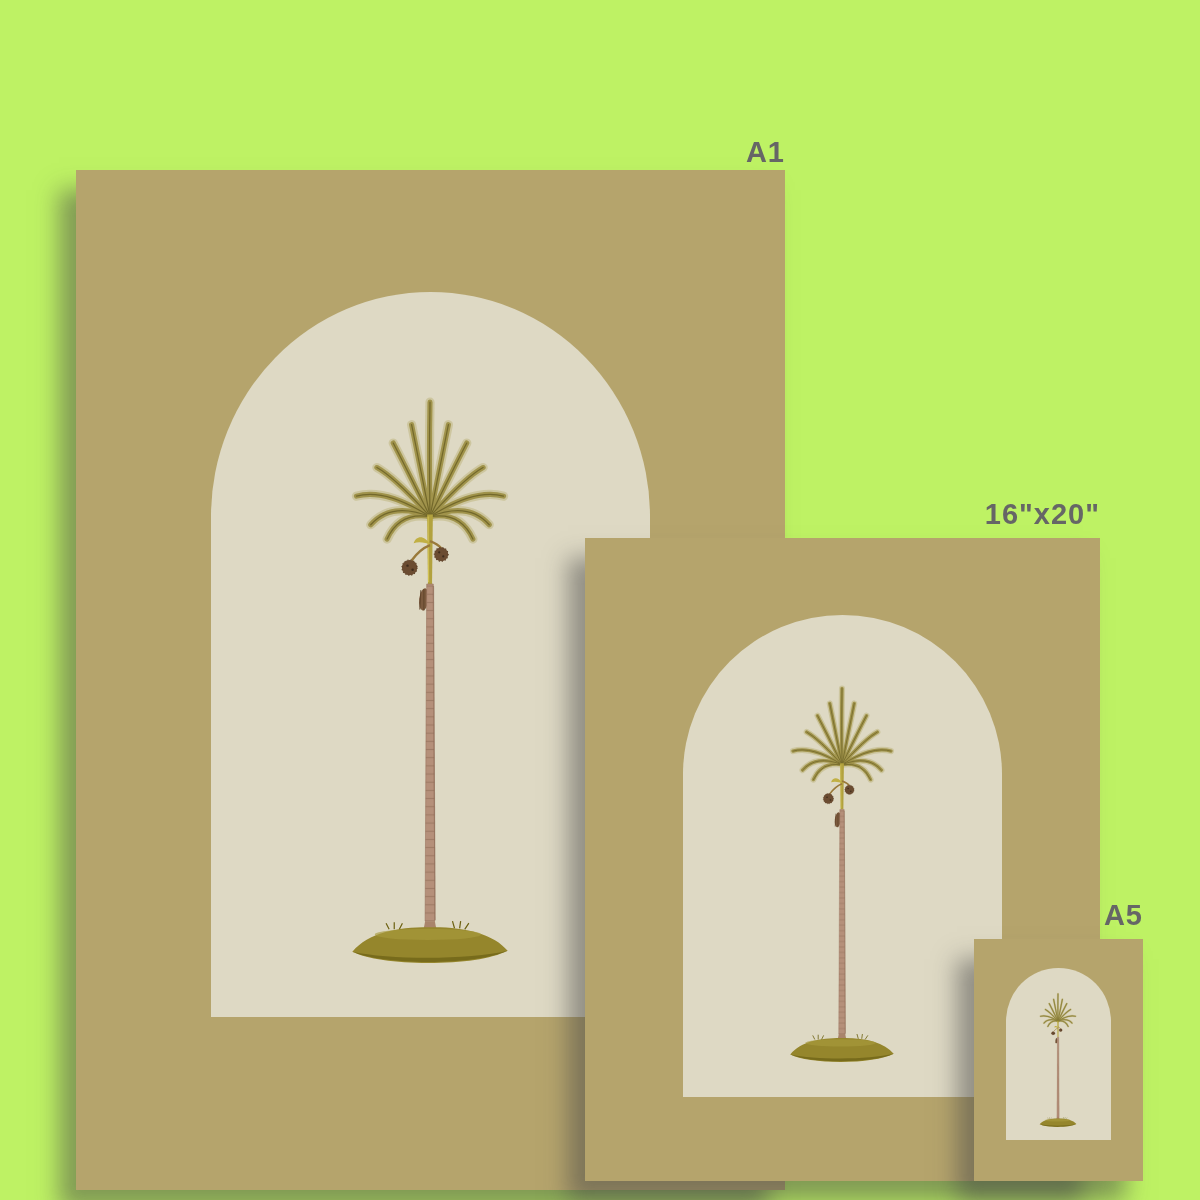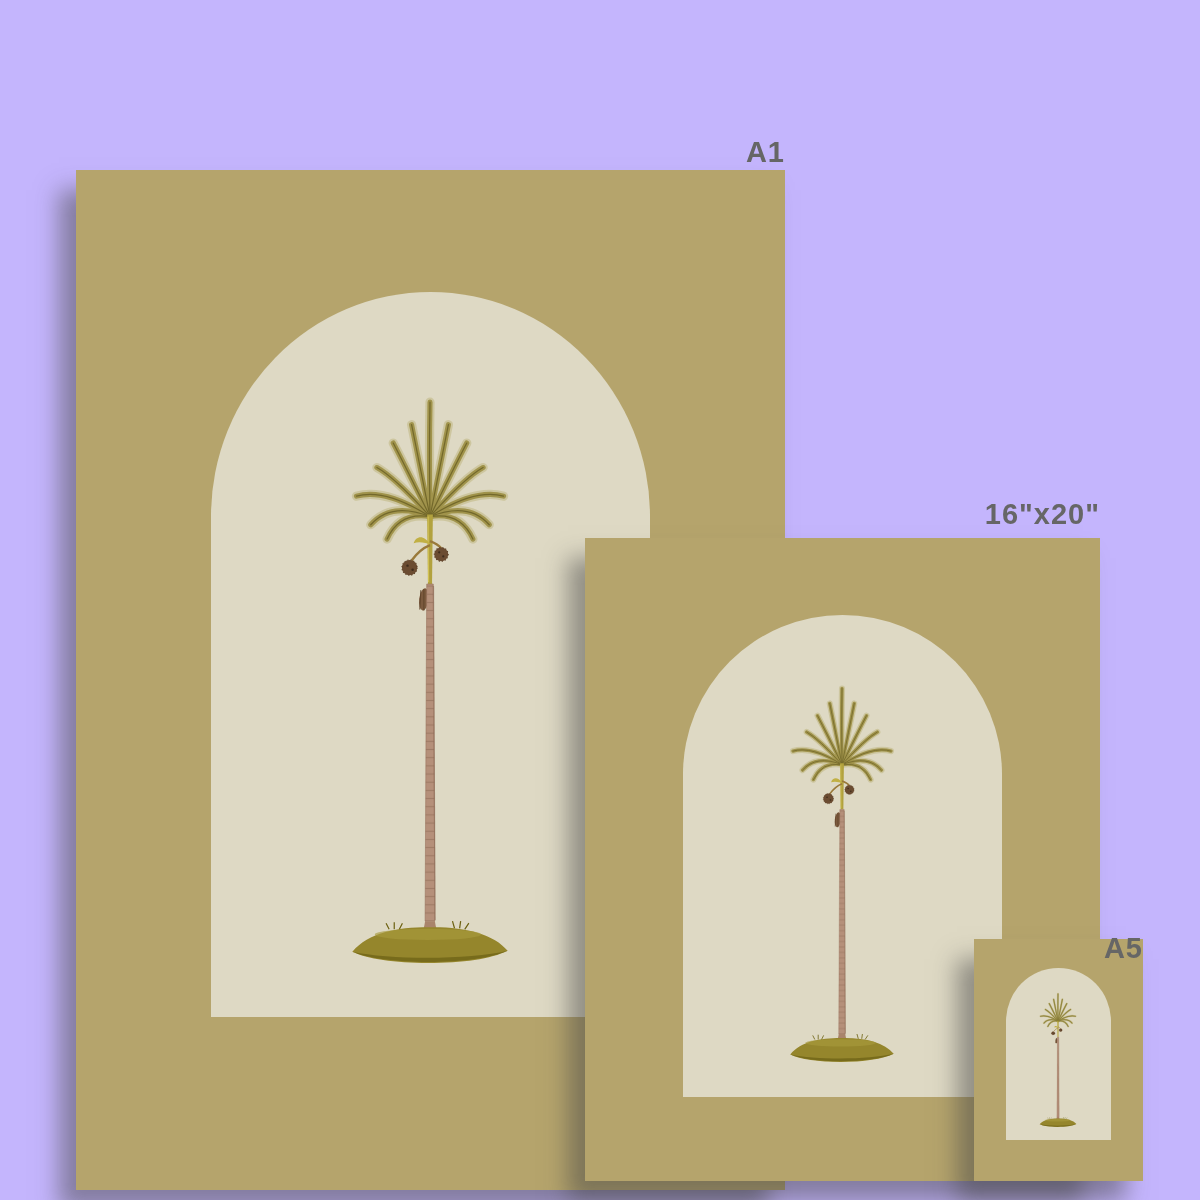--- a/index.html
+++ b/index.html
@@ -1,17 +1,17 @@
 <!DOCTYPE html>
 <html style="--poster-bg: #b5a46c; --arch-bg: #ded9c4; --label-text: #666666; --shadow-color: rgba(70,70,70,0.5);"><head>
 <meta charset="utf-8">
 <style>
   html,body{margin:0;padding:0;background:#ffffff;}
   .stage{
-    position:relative;width:1200px;height:1200px;background:#c4b5fd;overflow:hidden;
+    position:relative;width:1200px;height:1200px;background:#bef264;overflow:hidden;
     font-family:"Liberation Sans",sans-serif;
   }
   .poster{
     position:absolute;
     background:var(--poster-bg,#b5a46c);
     box-shadow:-17px 20px 22px var(--shadow-color,rgba(70,70,70,0.5));
   }
   .poster-a1   {left:76px;  top:170px; width:709px; height:1020px; z-index:1;}
   .poster-16x20{left:585px; top:538px; width:515px; height:643px;  z-index:2;}
   .poster-a5   {left:974px; top:939px; width:169px; height:242px;  z-index:3;}
@@ -25,21 +25,21 @@
     position:absolute;left:50%;bottom:7%;transform:translateX(-50%);
     height:79%;display:block;
   }
   .size-label{
     position:absolute;z-index:10;
     font-weight:bold;font-size:29px;line-height:1;letter-spacing:1px;
     color:var(--label-text,#666666);text-align:right;
   }
   .label-a1   {right:415px;top:138px;}
   .label-16x20{right:100px;top:500px;}
-  .label-a5   {right:57px; top:934px;}
+  .label-a5   {right:57px; top:901px;}
   .defs-holder{position:absolute;width:0;height:0;overflow:hidden;}
 </style>
 </head>
 <body style="background: rgb(255, 255, 255);">
 
 <svg class="defs-holder" aria-hidden="true">
   <defs>
     <pattern id="trunk-rings" width="8" height="8" patternUnits="userSpaceOnUse">
       <path d="M0,4 H8" stroke="#8d6a55" stroke-width="1.1"></path>
     </pattern>

